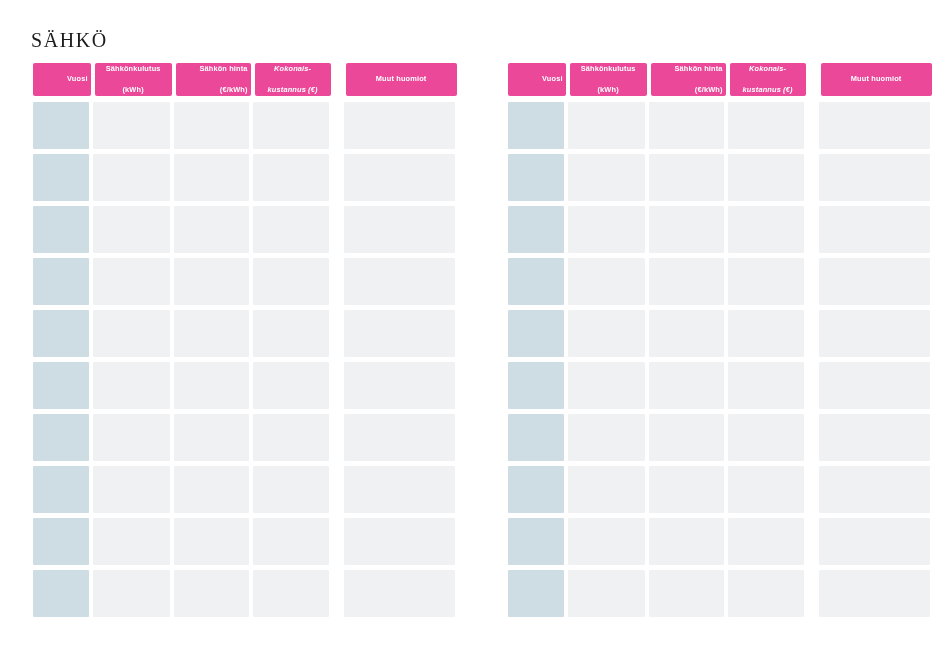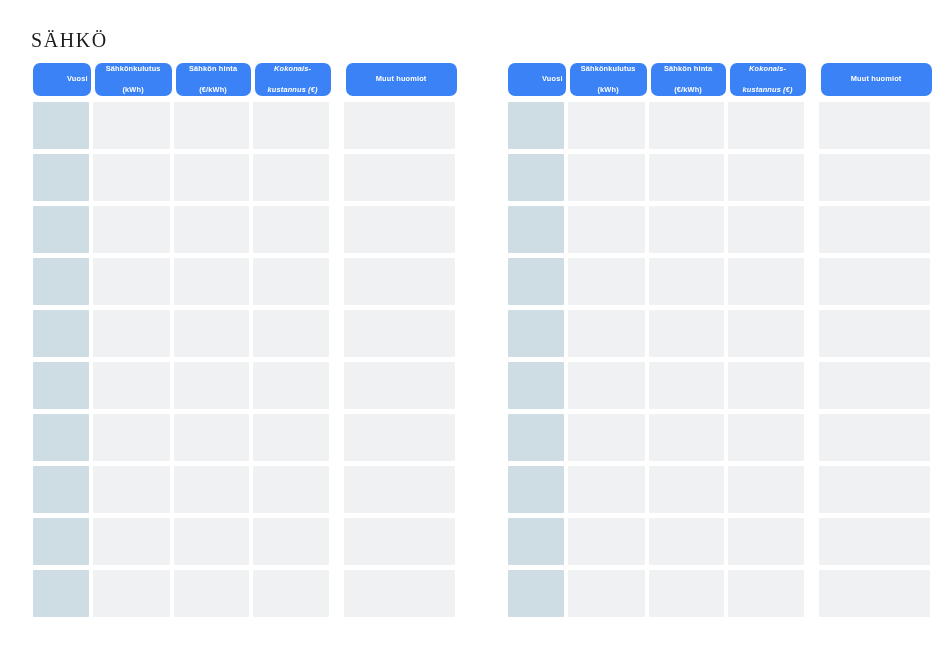--- a/index.html
+++ b/index.html
@@ -43,39 +43,39 @@
   .table-block.right { left: 508px; width: 409px; }
 
   
   .thead {
     display: flex;
     gap: 4px;
     height: 33px;
     margin-bottom: 6px;
   }
   .th {
-    background: #3b82f6;
+    background: #ec4899;
     color: #ffffff;
     font-size: 7.4px;
     font-weight: 700;
     letter-spacing: 0.15px;
     line-height: 1.36;
     text-align: center;
     display: flex;
     align-items: center;
     justify-content: center;
     padding: 2px 3px;
-    border-radius: 7px;
+    border-radius: 2px;
   }
   .th span { display: block; width: 100%; }
 
   
   .c1 { flex: 0 0 56px; padding-left: 34px; }
   .c2 { flex: 0 0 77px; }
-  .c3 { flex: 0 0 75px; }
+  .c3 { flex: 0 0 75px; text-align: right; }
   .c4 { flex: 0 0 76px; font-style: italic; }
   .c5 { flex: 0 0 111px; margin-left: 11px; }
 
   
   .tbody { display: flex; flex-direction: column; gap: 5px; }
 
   .trow {
     display: flex;
     gap: 4px;
     height: 47px;

